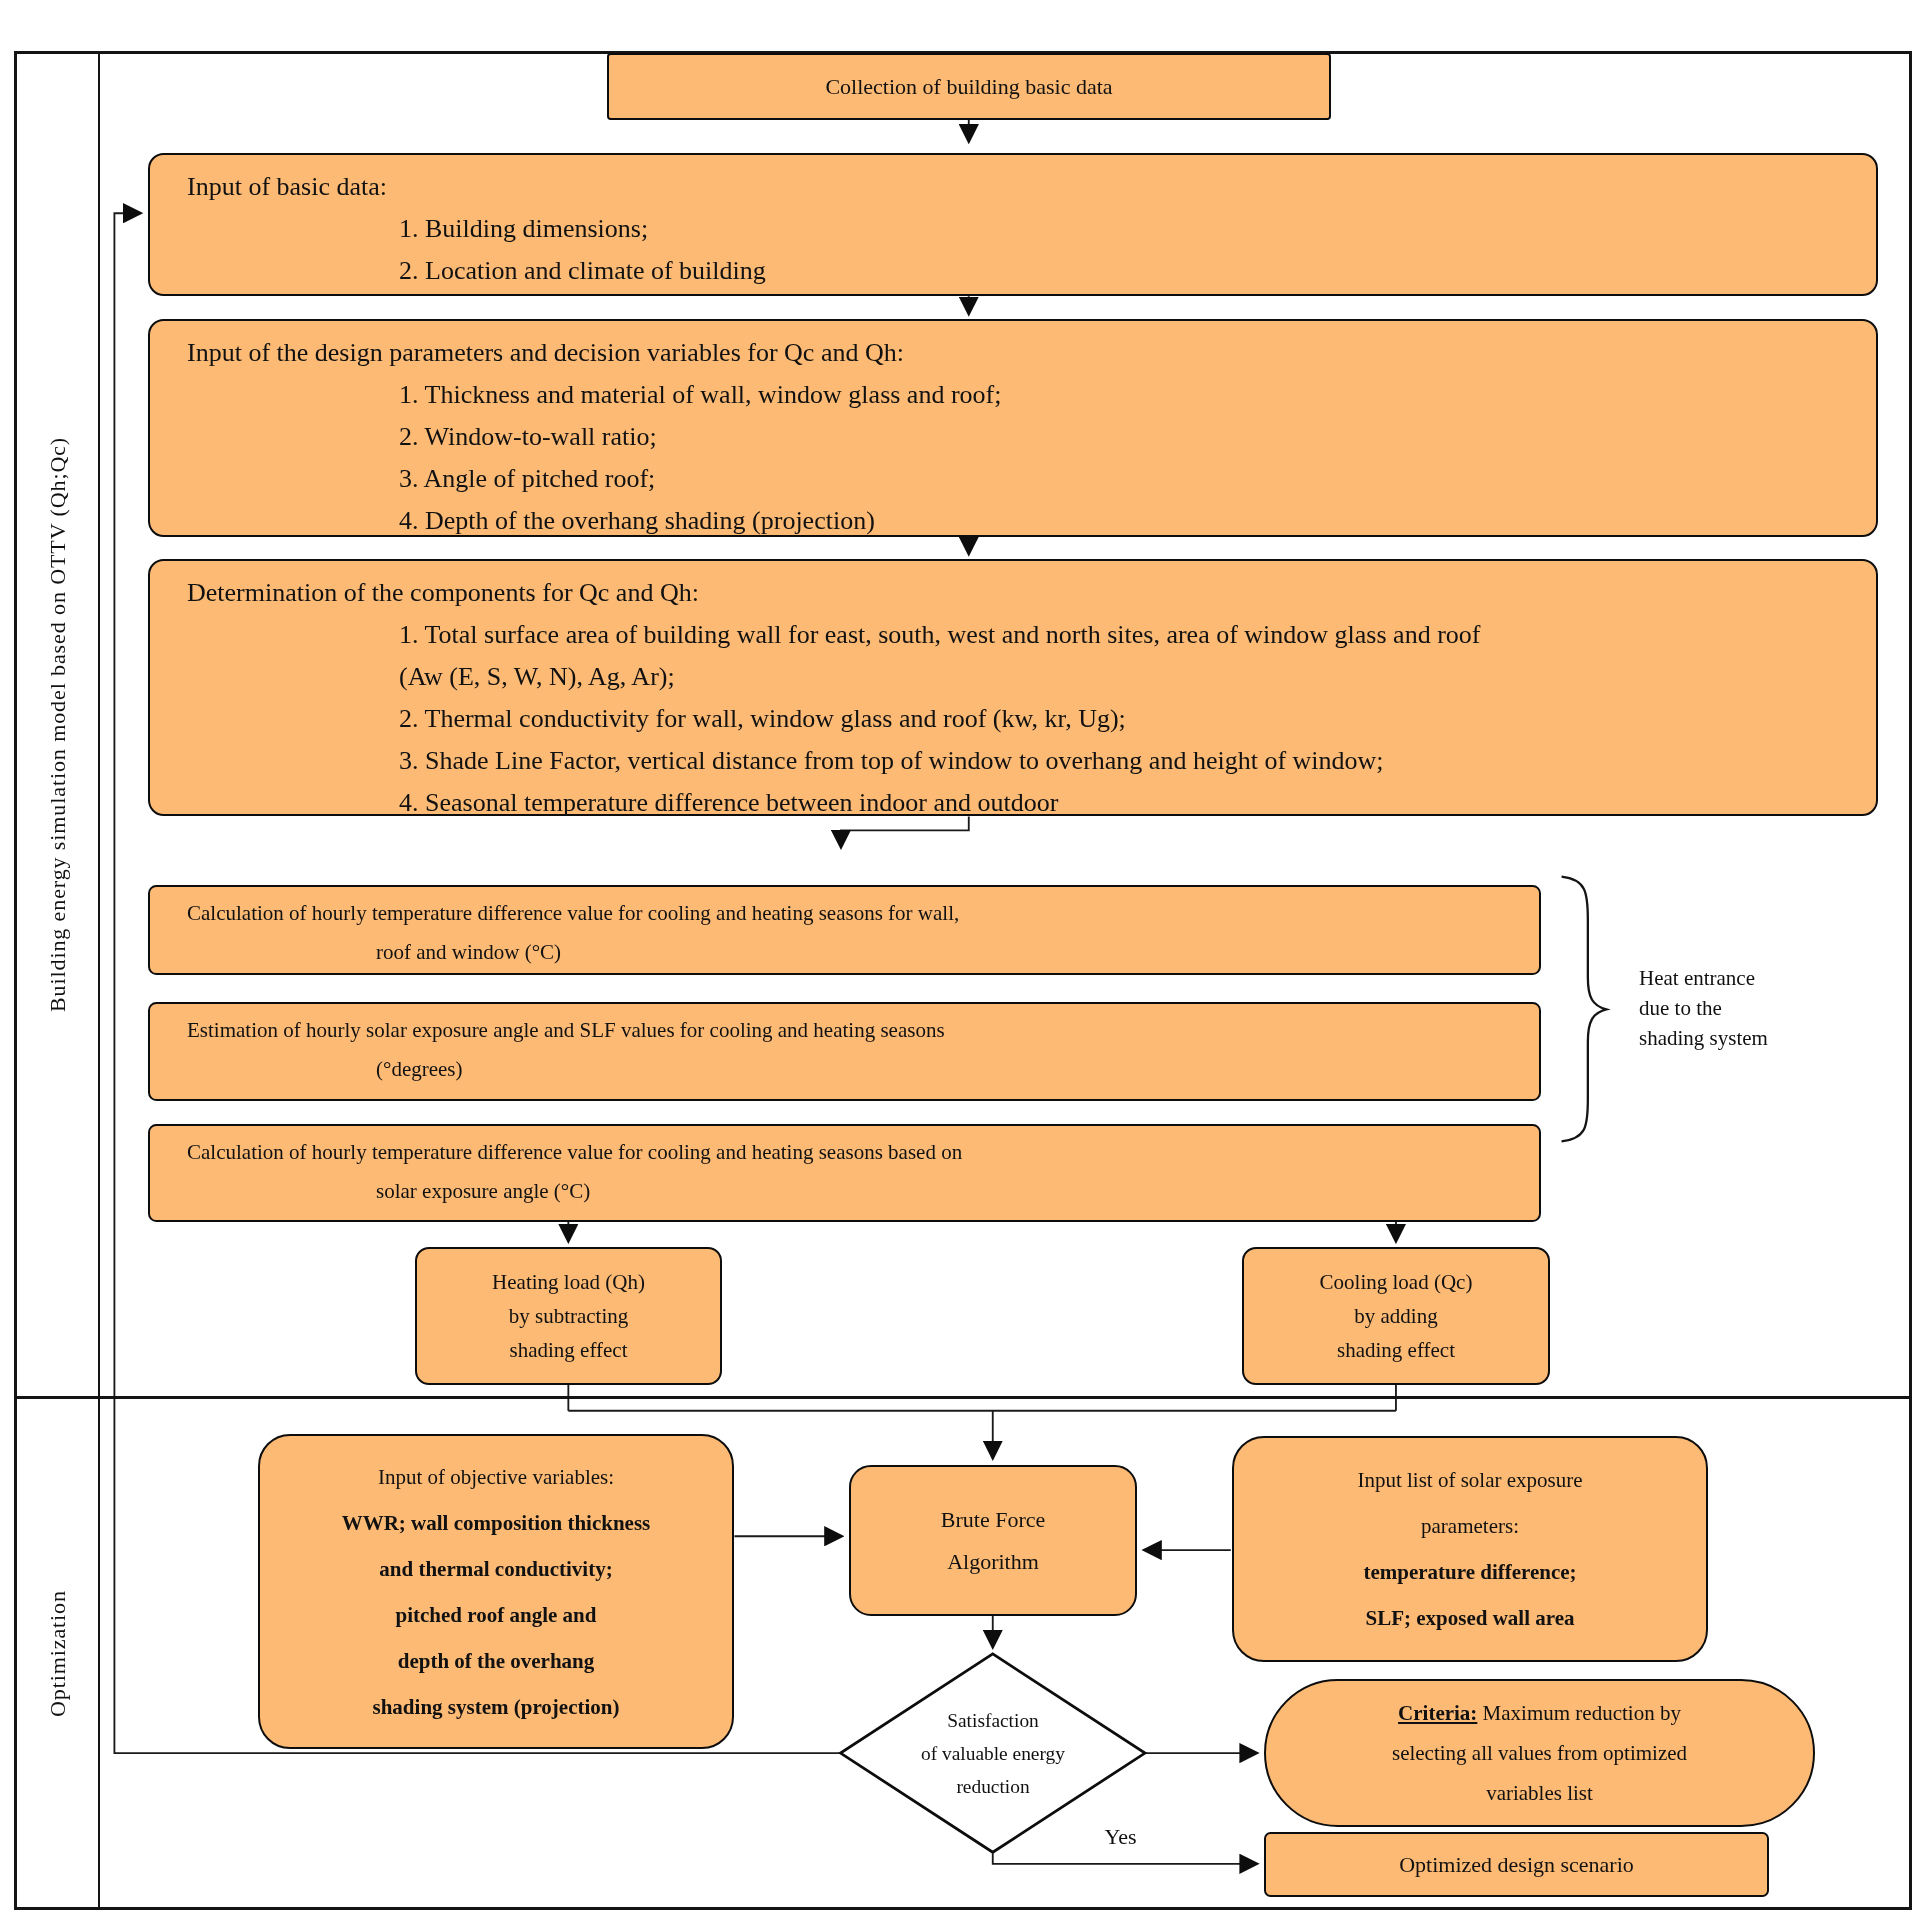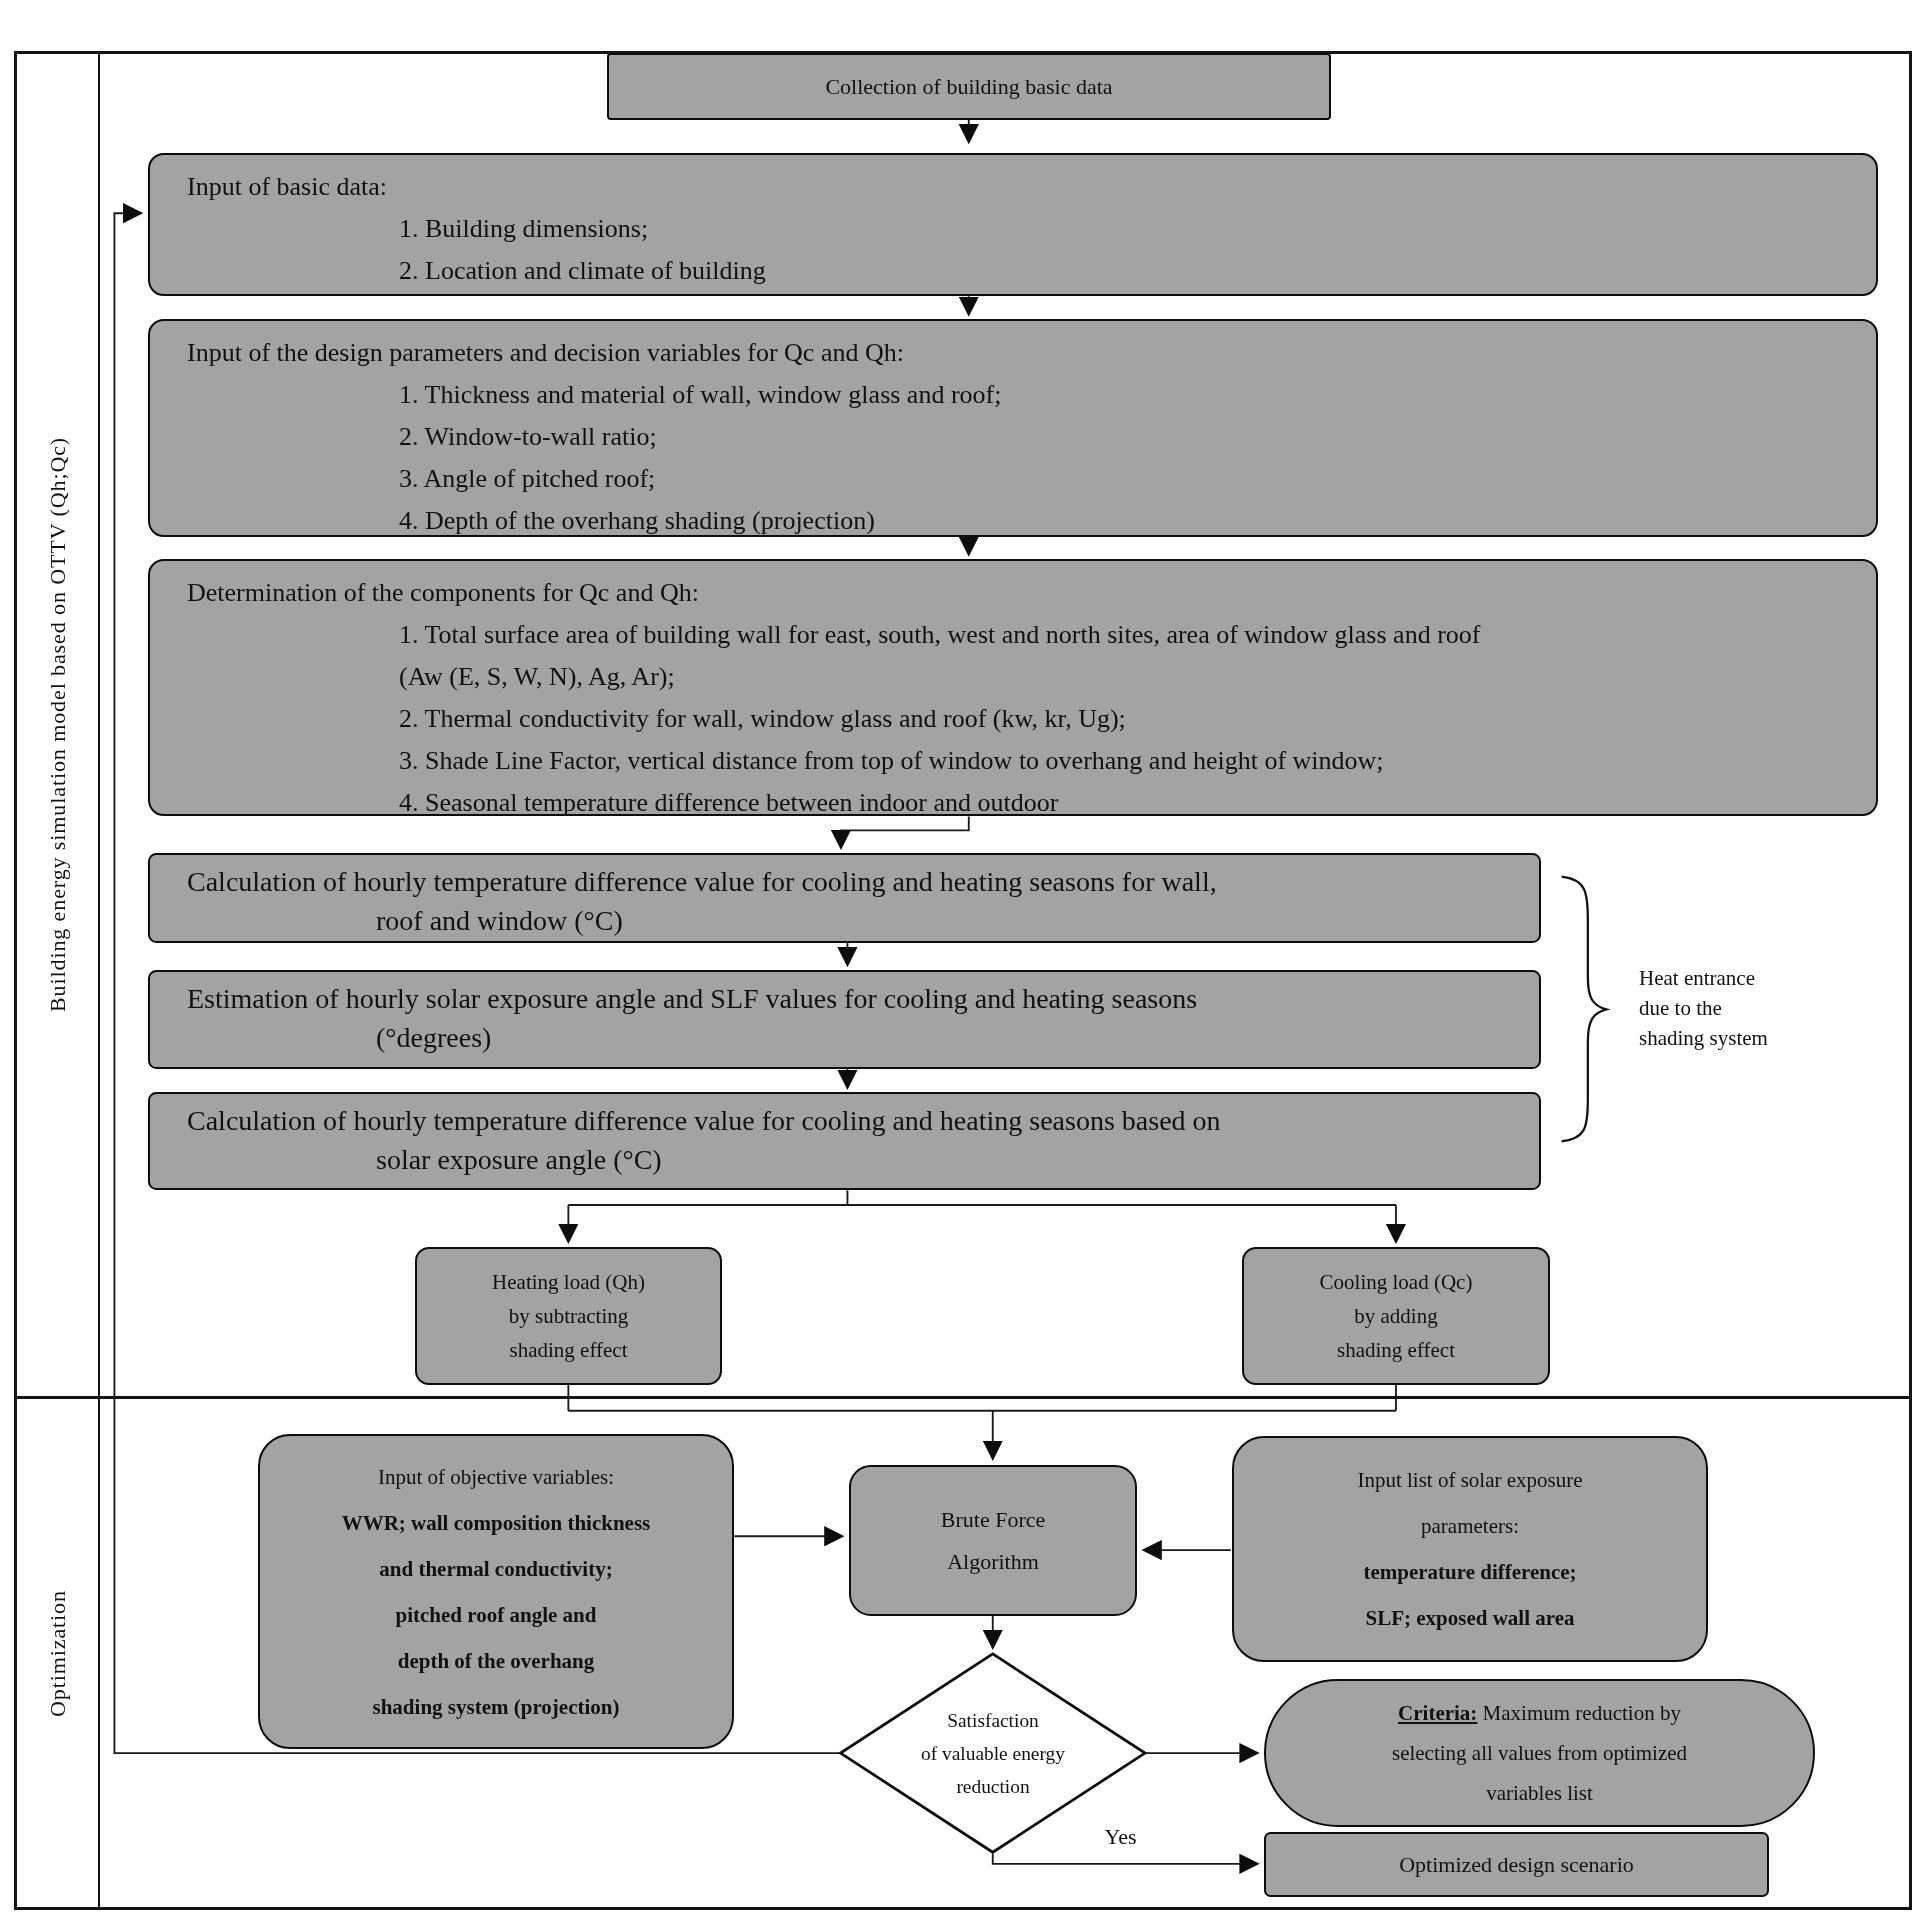--- a/index.html
+++ b/index.html
@@ -12,21 +12,21 @@
   
   #outer-border{left:14px;top:51px;width:1898px;height:1859px;border:3.2px solid #141414;background:transparent;}
   #sidebar-divider{left:98px;top:51px;width:2.3px;height:1859px;background:#141414;}
   #section-divider{left:14px;top:1396px;width:1898px;height:2.8px;background:#141414;}
   .vlabel{
     display:flex;align-items:center;justify-content:center;
     writing-mode:vertical-rl;transform:rotate(180deg);
     font-size:22px;letter-spacing:0.9px;white-space:nowrap;
   }
   
-  .node{background:#a3a3a3;border:2.8px solid #0d0d0d;}
+  .node{background:#fdba74;border:2.8px solid #0d0d0d;}
   .r30{border-radius:15.7px;}
   .r18{border-radius:8.3px;}
   .r8{border-radius:3.7px;}
   .r28{border-radius:14px;}
   .r45{border-radius:22px;}
   .r70{border-radius:32px;}
   .r14{border-radius:6.5px;}
   .stadium{border-radius:78px;}
   .center{display:flex;flex-direction:column;align-items:center;justify-content:center;text-align:center;}
   .fs48{font-size:22px;}
@@ -36,21 +36,21 @@
   .lh90 .tl{line-height:42px;}
   .lh82 .tl{line-height:39px;}
   .lh100 .tl{line-height:46px;}
   .lh92 .tl{line-height:42px;}
   .lh86 .tl{line-height:40px;}
   .lh74 .tl{line-height:34px;text-align:right;}
   .lh72 .tl{line-height:33px;}
   .lh66 .tl{line-height:30px;}
   .pad-list{padding:11px 28px 4.6px 37px;font-size:26px;}
   .pad-list .item{padding-left:212px;}
-  .pad-2line{padding:6.5px 18.5px 4.6px 37px;font-size:28px;}
+  .pad-2line{padding:6.5px 18.5px 4.6px 37px;font-size:21px;margin-top:32px;}
   .pad-2line .indent{padding-left:189px;}
   .bold{font-weight:bold;}
   .und{text-decoration:underline;}
   svg{display:block;}
   #wires{left:0;top:0;z-index:0;}
   .above{z-index:2;}
 </style>
 </head>
 <body>
 

